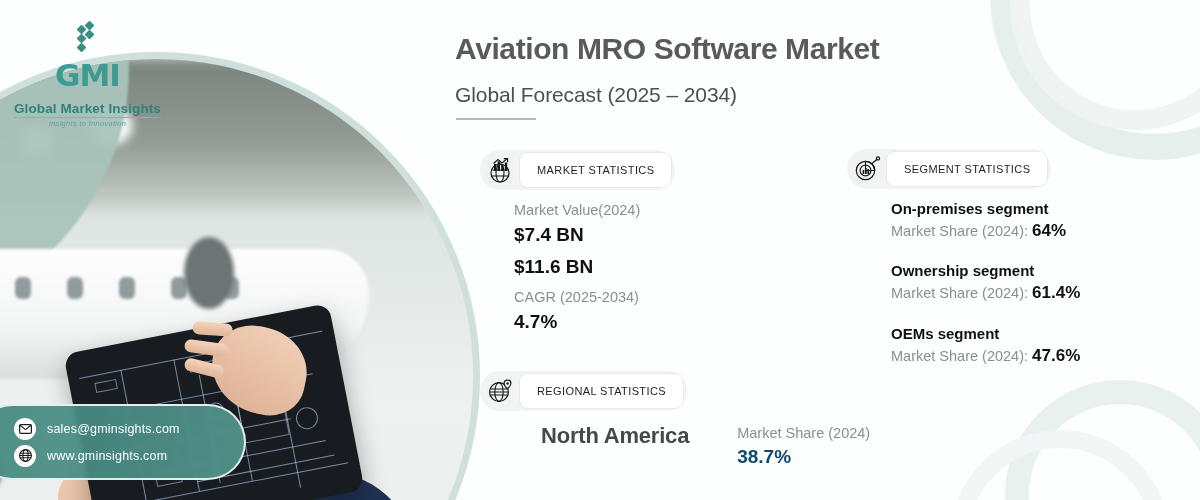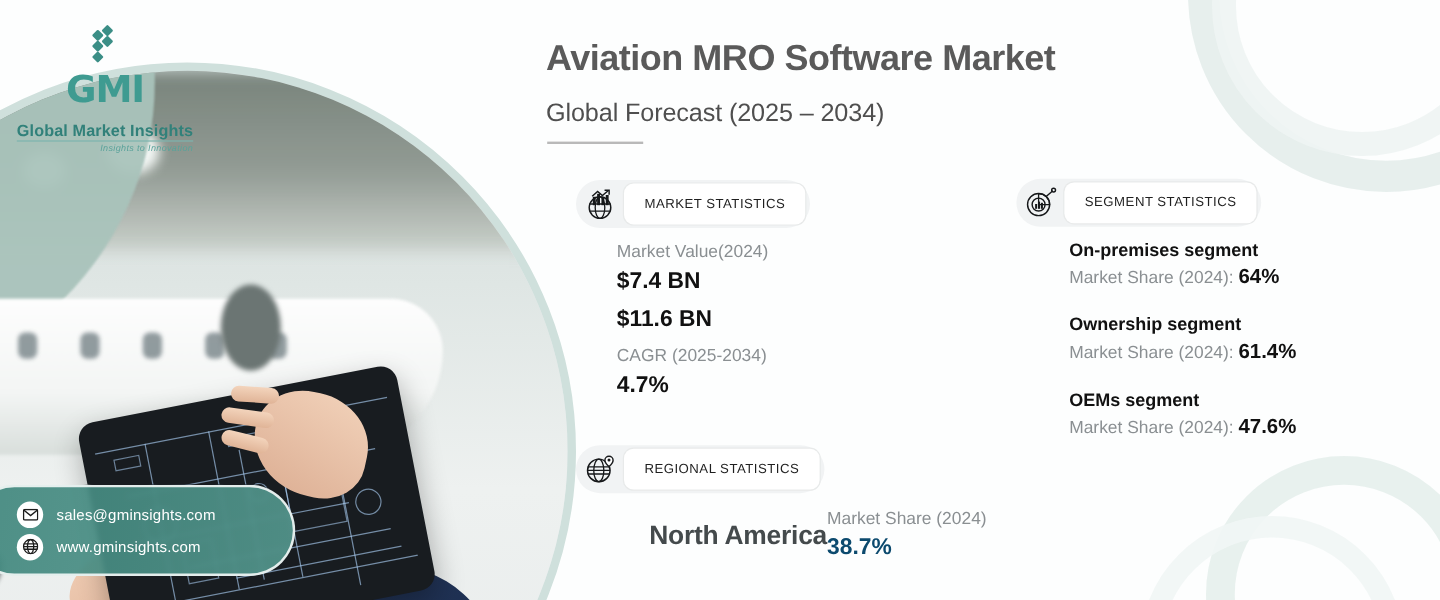--- a/index.html
+++ b/index.html
@@ -149,21 +149,21 @@
     position:absolute; width:7px; height:7px; background:#3b8e86;
     transform:rotate(45deg); border-radius:1px;
   }
   .logo-gmi {
     font-size:31px; font-weight:700; color:#3f9b91; letter-spacing:-1px;
     font-family:"DejaVu Sans", sans-serif; line-height:1;
   }
   .logo-right { display:flex; flex-direction:column; gap:1px; padding-top:2px; }
   .logo-name { font-size:13.5px; font-weight:700; color:#31817a; letter-spacing:.1px; }
   .logo-rule { height:1px; background:#7cb5ae; width:100%; }
-  .logo-tag { font-size:7.5px; color:#5aa29a; font-style:italic; text-align:right; letter-spacing:.3px; }
+  .logo-tag { font-size:7.5px; color:#5aa29a; font-style:italic; text-align:center; letter-spacing:.3px; }
 
   
   .title {
     position:absolute; left:455px; top:32px;
     font-size:30px; font-weight:700; color:#5a5a5a; letter-spacing:-.4px;
   }
   .subtitle {
     position:absolute; left:455px; top:83px;
     font-size:21px; color:#4f4f4f; letter-spacing:-.1px;text-align:right;
   }
@@ -190,21 +190,21 @@
   #pill-market   { left:480px; top:150px; }
   #pill-regional { left:480px; top:371px; }
   #pill-segment  { left:847px; top:149px; }
 
   
   .mstats { position:absolute; left:514px; top:200px; }
   .mstat-label { font-size:14.5px; color:#8a8f92; line-height:1.5; }
   .mstat-value { font-size:19px; font-weight:700; color:#111; line-height:1.35; margin-bottom:7px; }
 
   
-  .region { position:absolute; left:541px; top:423px; display:flex; align-items:center; }
+  .region { position:absolute; left:541px; top:423px; display:flex; gap:48px; align-items:flex-start; }
   .region-name { font-size:22px; font-weight:700; color:#444a4c; line-height:1.16; letter-spacing:-.2px; }
   .region-share-label { font-size:14.5px; color:#8a8f92; line-height:1.5; }
   .region-share-value { font-size:19px; font-weight:700; color:#0c4a6e; line-height:1.3; }
 
   
   .segments { position:absolute; left:891px; top:199px; width:270px; }
   .seg { margin-bottom:18px; }
   .seg-name { font-size:15px; font-weight:700; color:#111; line-height:1.32; }
   .seg-metric { font-size:14.5px; color:#8a8f92; line-height:1.45; }
   .seg-metric b { color:#111; font-size:17px; font-weight:700; }

